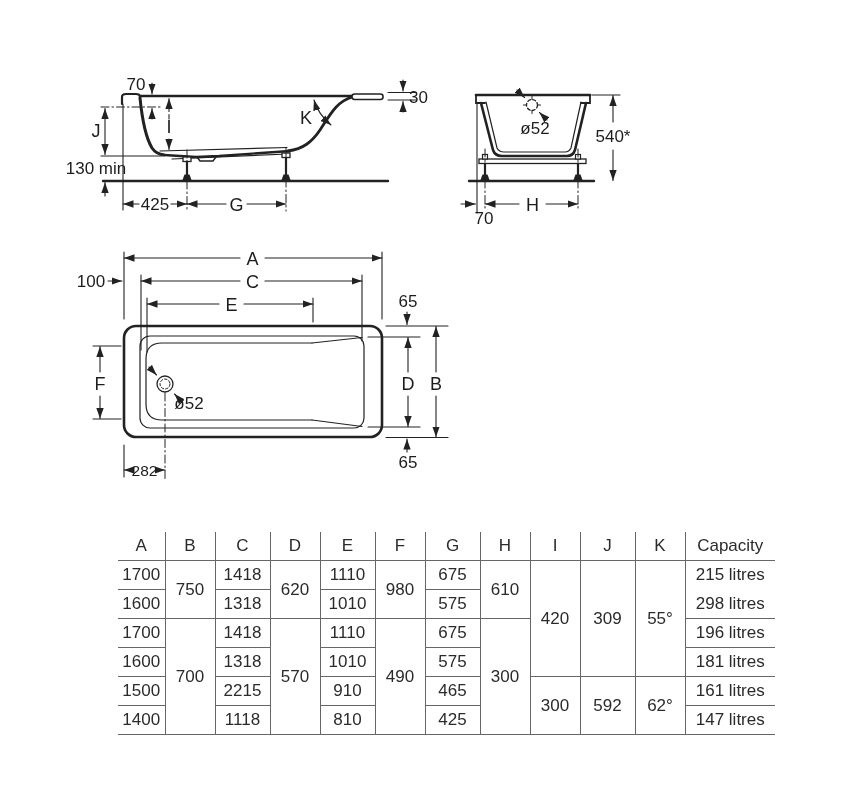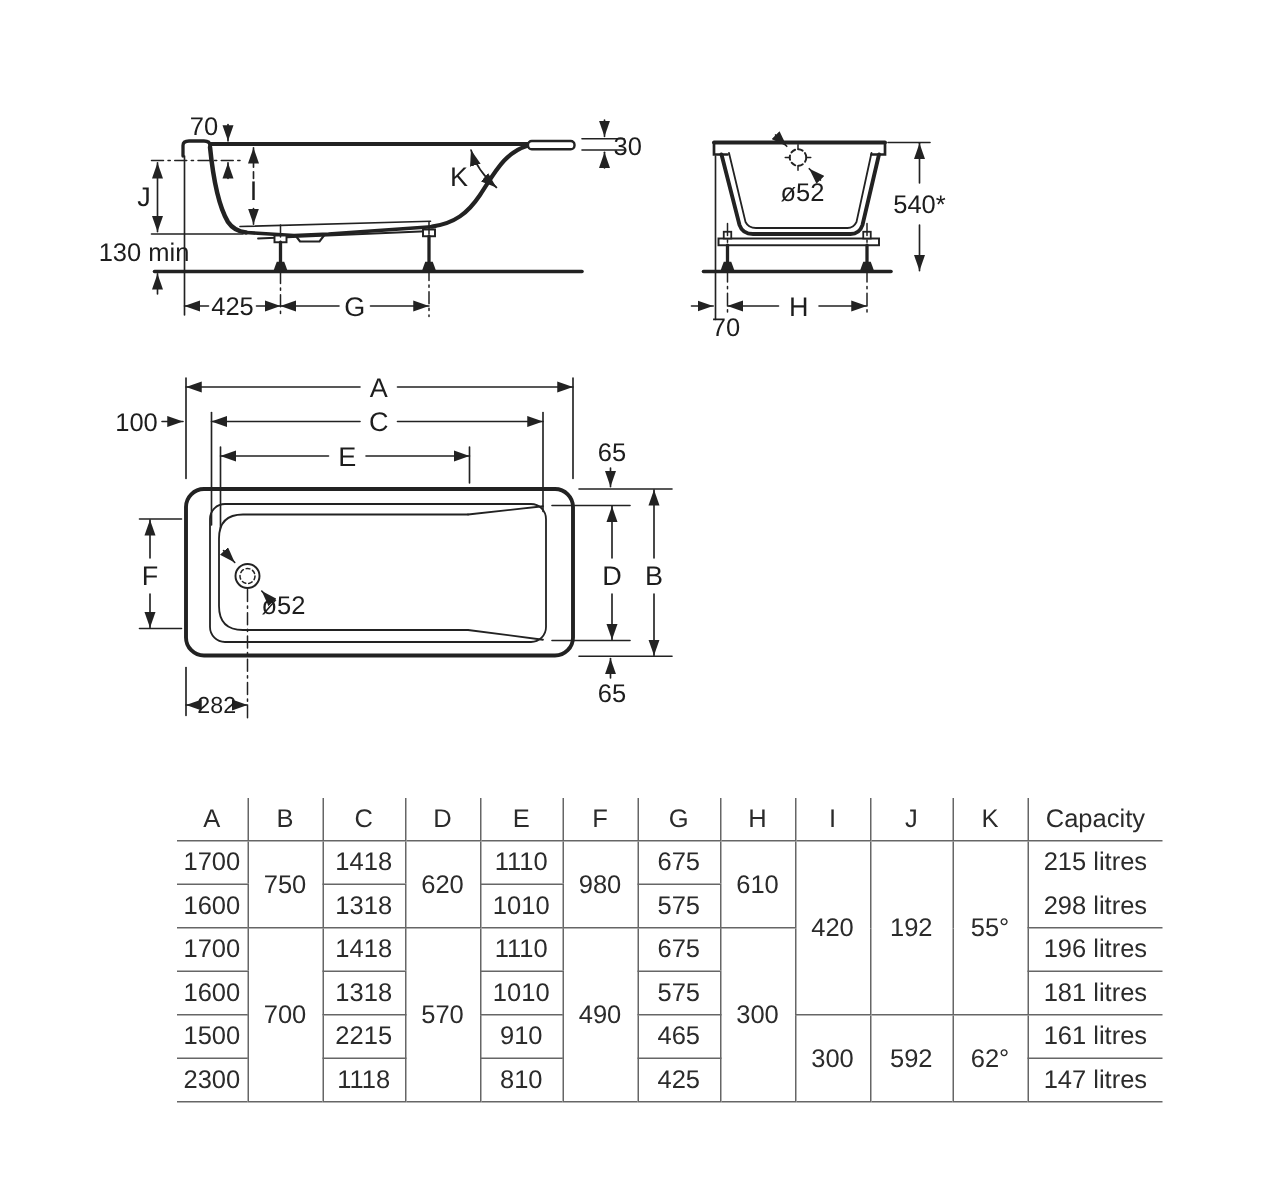--- a/index.html
+++ b/index.html
@@ -243,21 +243,21 @@
     <tr>
       <td class="bb">1700</td>
       <td class="bb" rowspan="2">750</td>
       <td class="bb">1418</td>
       <td class="bb" rowspan="2">620</td>
       <td class="bb">1110</td>
       <td class="bb" rowspan="2">980</td>
       <td class="bb">675</td>
       <td class="bb" rowspan="2">610</td>
       <td class="bb" rowspan="4">420</td>
-      <td class="bb" rowspan="4">192</td>
+      <td class="bb" rowspan="4">309</td>
       <td class="bb" rowspan="4">55°</td>
       <td>215 litres</td>
     </tr>
     <tr>
       <td class="bb">1600</td>
       <td class="bb">1318</td>
       <td class="bb">1010</td>
       <td class="bb">575</td>
       <td class="bb">298 litres</td>
     </tr>
@@ -283,21 +283,21 @@
       <td class="bb">1500</td>
       <td class="bb">2215</td>
       <td class="bb">910</td>
       <td class="bb">465</td>
       <td rowspan="2">300</td>
       <td rowspan="2">592</td>
       <td rowspan="2">62°</td>
       <td class="bb">161 litres</td>
     </tr>
     <tr>
-      <td>2300</td>
+      <td>1400</td>
       <td>1118</td>
       <td>810</td>
       <td>425</td>
       <td>147 litres</td>
     </tr>
   </tbody>
       </table>
 </div>
 
 </div>

